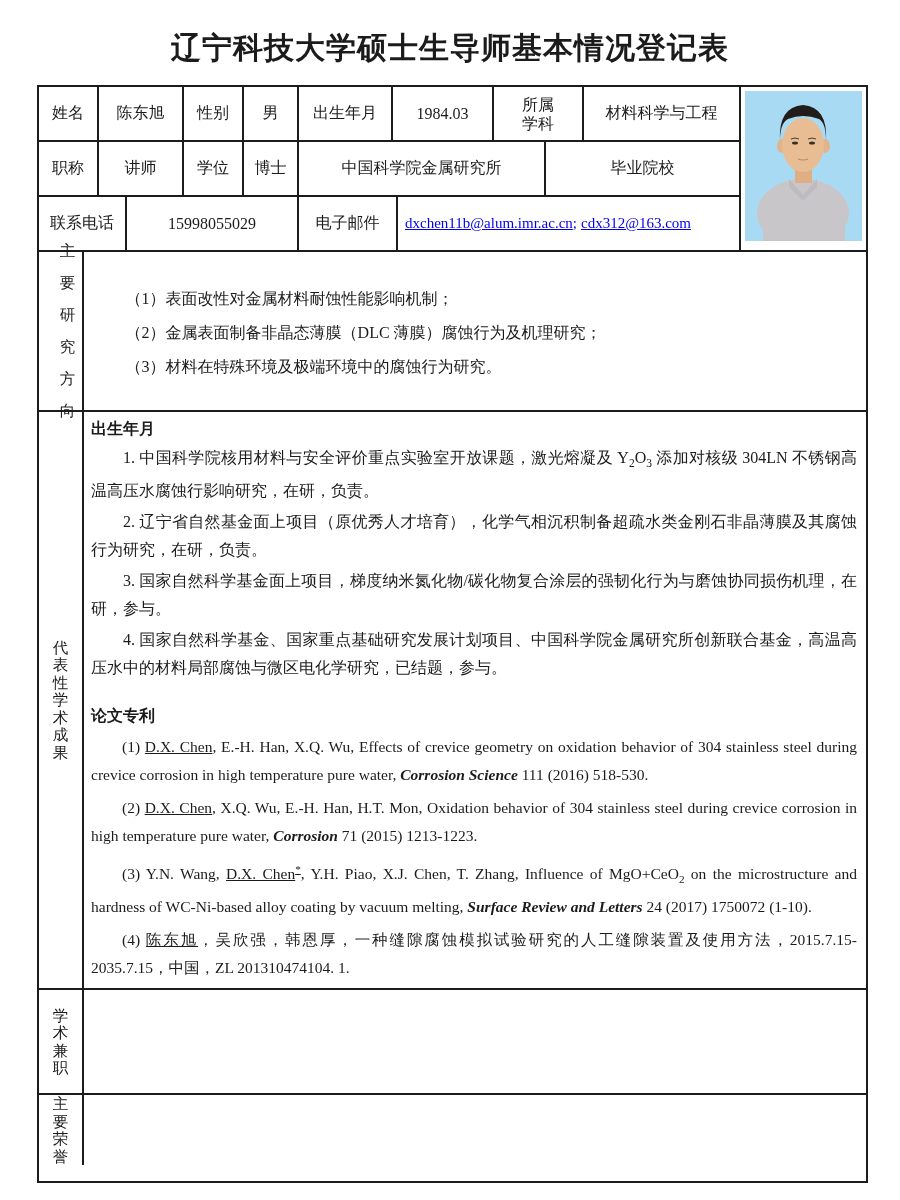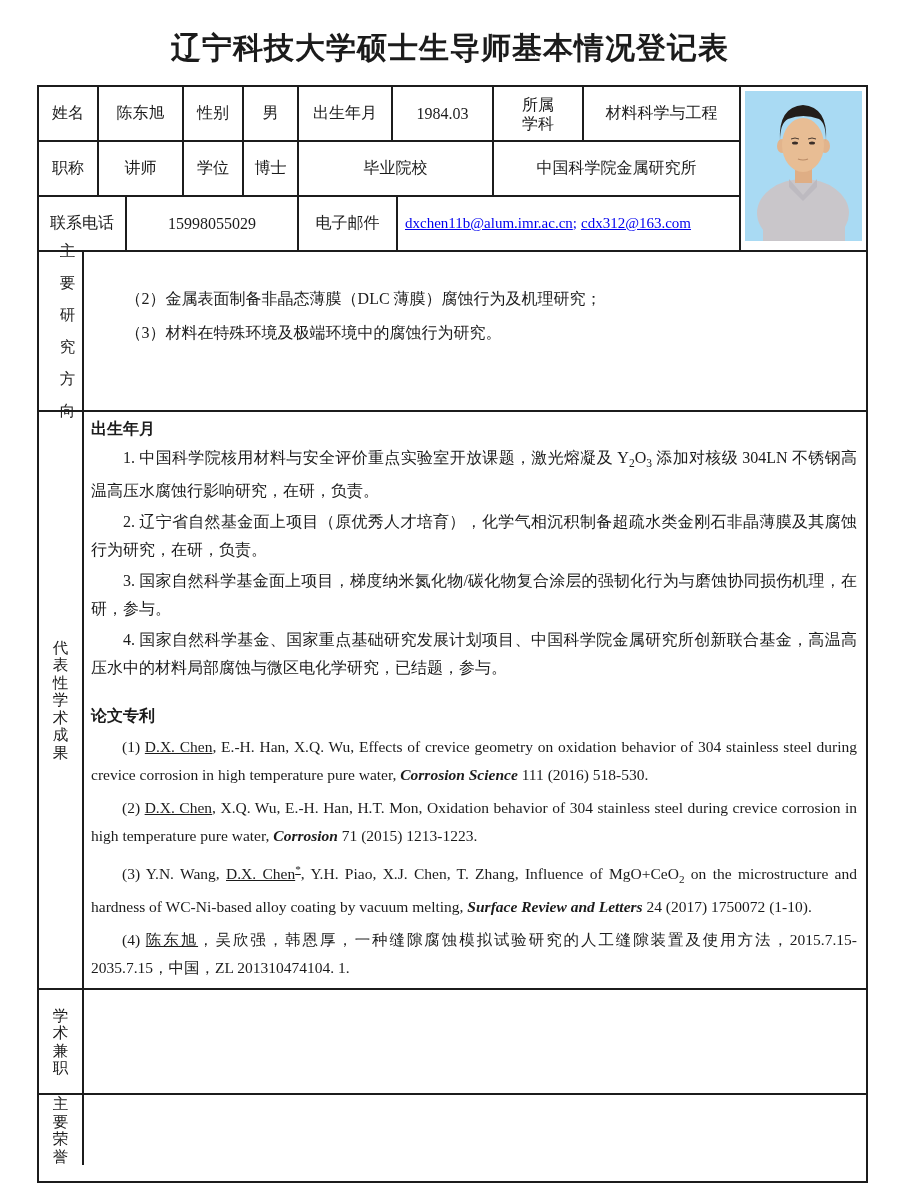--- a/index.html
+++ b/index.html
@@ -80,22 +80,22 @@
           <span class="wrap2">所属学科</span>
         </div>
         <div class="cell" style="width:157px">材料科学与工程</div>
       </div>
 
       <div class="row hrow hrow2">
         <div class="cell" style="width:60px">职称</div>
         <div class="cell" style="width:85px">讲师</div>
         <div class="cell" style="width:60px">学位</div>
         <div class="cell" style="width:55px">博士</div>
+        <div class="cell" style="width:247px">中国科学院金属研究所</div>
         <div class="cell" style="width:195px">毕业院校</div>
-        <div class="cell" style="width:247px">中国科学院金属研究所</div>
       </div>
 
       <div class="row hrow hrow3" style="border-bottom:none">
         <div class="cell" style="width:88px">联系电话</div>
         <div class="cell" style="width:172px">15998055029</div>
         <div class="cell" style="width:99px">电子邮件</div>
         <div class="cell email-cell" style="width:343px">
           <a class="email-link">dxchen11b@alum.imr.ac.cn</a>
             <span class="email-sep">;</span>
             <a class="email-link">cdx312@163.com</a>
@@ -120,20 +120,21 @@
           <path d="M53,68 Q58,70 63,68" stroke="#b98a66" stroke-width="1.2" fill="none"></path>
         </svg>
       </div>
     </div>
 
     <div class="row row-dir" style="border-top:2px solid #1c1c1c">
       <div class="label-col">
         <span class="v-label lh23">主要研究方向</span>
       </div>
       <div class="content-col dir-content no-r">
+        <p class="dir-line">（1）表面改性对金属材料耐蚀性能影响机制；</p>
         <p class="dir-line">（2）金属表面制备非晶态薄膜（DLC 薄膜）腐蚀行为及机理研究；</p>
         <p class="dir-line">（3）材料在特殊环境及极端环境中的腐蚀行为研究。</p>
       </div>
     </div>
 
     <div class="row row-ach">
       <div class="label-col">
         <span class="v-label lh17">代表性学术成果</span>
       </div>
       <div class="content-col ach-content no-r">

